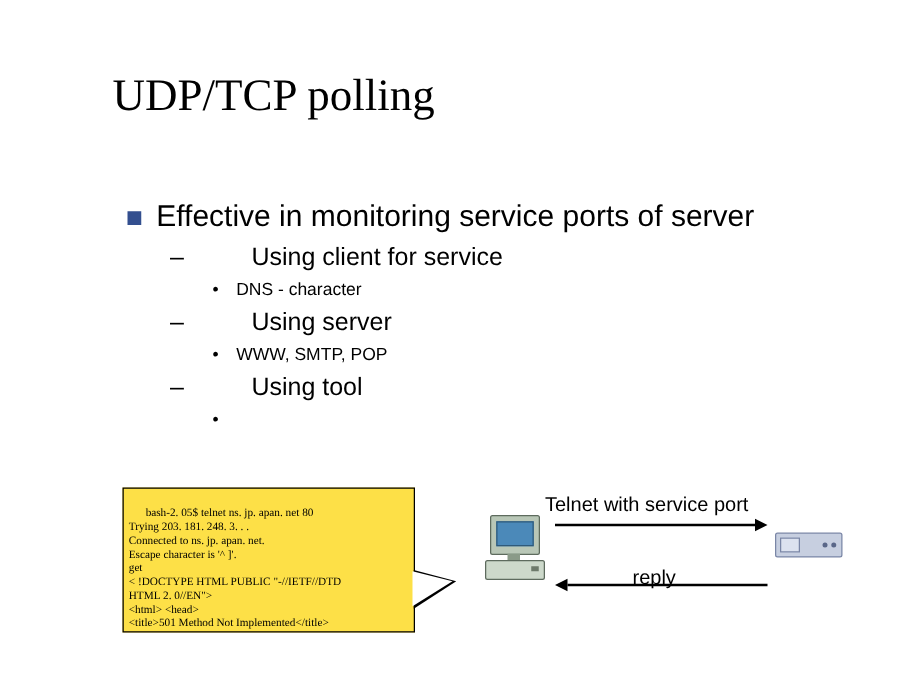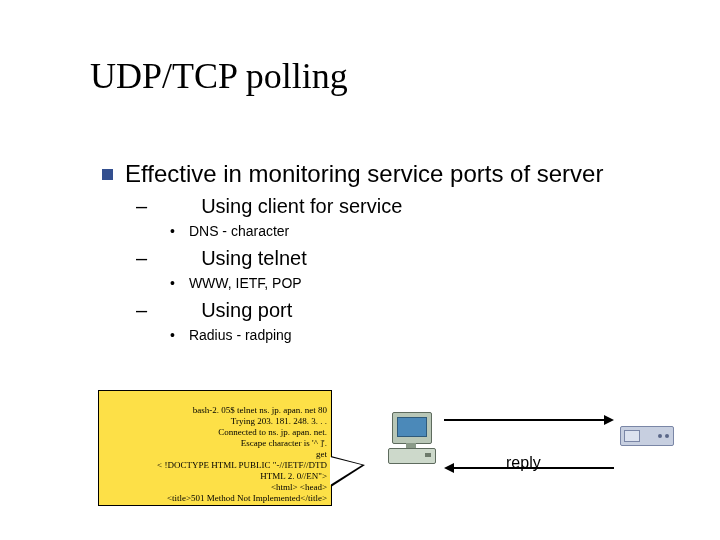--- a/index.html
+++ b/index.html
@@ -10,21 +10,20 @@
     background: #fff;
     font-family: Arial, Helvetica, sans-serif;
     color: #000;
     overflow: hidden;
   }
   .slide {
     position: relative;
     width: 683px;
     height: 540px;
     box-sizing: border-box;
-    text-align: right;
   }
   .title {
     position: absolute;
     left: 90px;
     top: 55px;
     font-family: "Times New Roman", Times, serif;
     font-size: 36px;
     font-weight: 400;
     color: #000;
   }
@@ -245,34 +244,33 @@
       <span class="dash">–</span>
       <span class="txt">Using client for service</span>
     </div>
     <div class="lvl3">
       <span class="dot">•</span>
       <span class="txt">DNS - character</span>
     </div>
 
     <div class="lvl2">
       <span class="dash">–</span>
-      <span class="txt">Using telnet</span>
+      <span class="txt">Using server</span>
     </div>
     <div class="lvl3">
       <span class="dot">•</span>
-      <span class="txt">WWW, IETF, POP</span>
+      <span class="txt">WWW, SMTP, POP</span>
     </div>
 
     <div class="lvl2">
       <span class="dash">–</span>
-      <span class="txt">Using port</span>
+      <span class="txt">Using tool</span>
     </div>
     <div class="lvl3">
       <span class="dot">•</span>
-      <span class="txt">Radius - radping</span>
     </div>
 
   </div>
 
   <div class="terminal-bubble">
     <div class="terminal-box">
       <span>bash-2. 05$ telnet ns. jp. apan. net 80
 Trying 203. 181. 248. 3. . .
 Connected to ns. jp. apan. net.
 Escape character is '^ ]'.
@@ -287,20 +285,21 @@
   </div>
 
   <div class="diagram">
     <div class="pc-icon">
       <div class="pc-mon"></div>
       <div class="pc-stand"></div>
       <div class="pc-base"></div>
     </div>
     <div class="srv-icon"></div>
 
+    <div class="arrow-label lbl-top">Telnet with service port</div>
     <div class="arrow arrow-top">
       <div class="shaft"></div>
         <div class="head"></div>
     </div>
 
     <div class="arrow arrow-bot">
       <div class="shaft"></div>
         <div class="head"></div>
     </div>
     <div class="arrow-label lbl-bot">reply</div>

